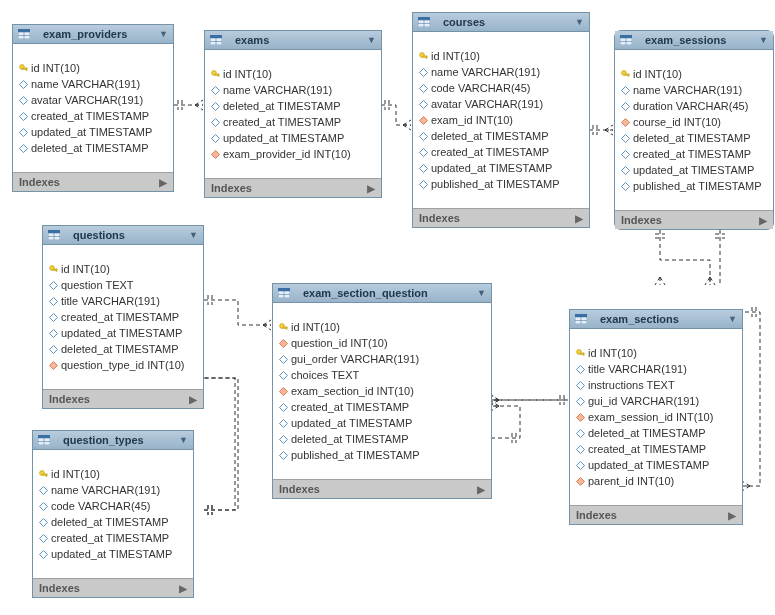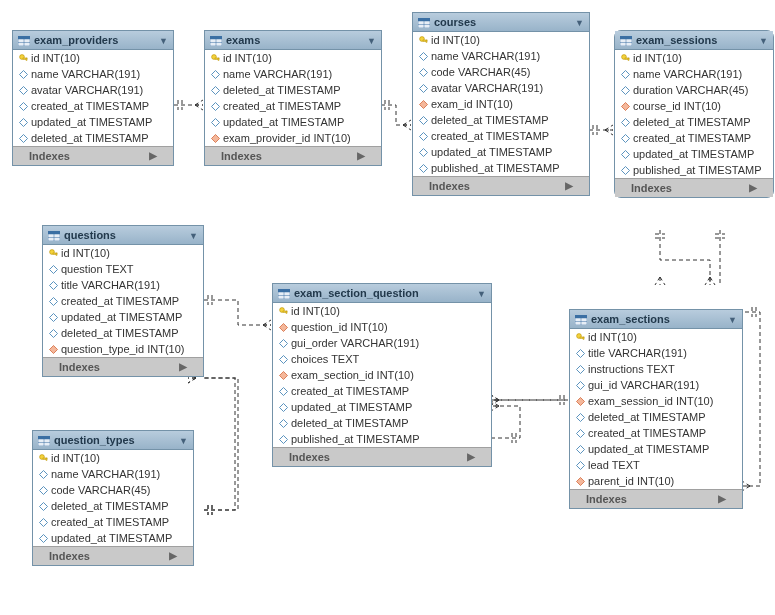--- a/index.html
+++ b/index.html
@@ -30,57 +30,57 @@
     background: #fff;
     box-shadow: 0 0 0 rgba(0,0,0,0);
   }
   .entity .title {
     background: linear-gradient(#b8ccdd, #98b3c9);
     border-bottom: 1px solid #7492a8;
     padding: 3px 5px;
     font-weight: bold;
     color: #22394c;
     display: flex;
-    align-items: flex-end;
-    gap: 4px;
+    align-items: center;
+    gap: 13px;
   }
   .entity .title .tbl-icon {
     width: 12px; height: 10px;
     display: inline-block;
   }
   .entity .title .tbl-icon svg { display:block; }
   .entity .title .expand {
     margin-left: auto;
     font-size: 9px;
     color: #44607a;
   }
   .entity .cols {
-    padding: 0 0;
+    padding: 16px 0;
   }
   .entity .col {
     padding: 2px 6px;
     display: flex;
     align-items: center;
     gap: 4px;
     white-space: nowrap;
   }
   .bullet {
     width: 8px; height: 8px;
     display: inline-block;
     flex-shrink: 0;
   }
   .bullet svg { display:block; }
   .entity .indexes {
     background: #c9c9c9;
     border-top: 1px solid #a0a0a0;
-    padding: 3px 16px;
+    padding: 3px 6px;
     font-weight: bold;
     color: #555;
     display: flex;
-    align-items: flex-start;
+    align-items: center;
   }
   .entity .indexes .arrow {
     margin-left: auto;
     font-size: 10px;
     color: #666;
   }
 </style>
 </head>
 <body>
 <div class="canvas">
@@ -175,21 +175,21 @@
 
   <g stroke="#333" stroke-dasharray="4 3" fill="none">
 
     <path d="M204 510 H238 V378 H204"></path>
     <use href="#one-left" x="208" y="510"></use>
     <use href="#many-right" x="196" y="378" transform="scale(-1 1) translate(-392 0)"></use>
   </g>
 </svg>
 
 <div id="entities-root">
-      <div class="entity" style="left: 12px; top: 30px; width: 160px;">
+      <div class="entity" style="left: 12px; top: 24px; width: 160px;">
         <div class="title">
           <span class="tbl-icon">
             <svg width="12" height="10">
               <rect x="0" y="0" width="12" height="3" fill="#3b6fa3"></rect>
               <rect x="0" y="3" width="12" height="7" fill="#e7eef6" stroke="#3b6fa3" stroke-width="0.5"></rect>
               <line x1="6" y1="3" x2="6" y2="10" stroke="#3b6fa3" stroke-width="0.5"></line>
               <line x1="0" y1="6.5" x2="12" y2="6.5" stroke="#3b6fa3" stroke-width="0.5"></line>
             </svg>
           </span>
           <span>exam_providers</span>
@@ -750,28 +750,20 @@
             <span class="bullet">
               <svg width="9" height="9">
                 <polygon points="4.5,0.5 8.5,4.5 4.5,8.5 0.5,4.5" fill="#fff" stroke="#4a88b8" stroke-width="0.9"></polygon>
               </svg>
             </span>
             <span>updated_at TIMESTAMP</span>
           </div>
           <div class="col">
             <span class="bullet">
               <svg width="9" height="9">
-                <polygon points="4.5,0.5 8.5,4.5 4.5,8.5 0.5,4.5" fill="#fff" stroke="#4a88b8" stroke-width="0.9"></polygon>
-              </svg>
-            </span>
-            <span>lead TEXT</span>
-          </div>
-          <div class="col">
-            <span class="bullet">
-              <svg width="9" height="9">
                 <polygon points="4.5,0.5 8.5,4.5 4.5,8.5 0.5,4.5" fill="#f4b79a" stroke="#d05a2a" stroke-width="0.7"></polygon>
               </svg>
             </span>
             <span>parent_id INT(10)</span>
           </div>
         </div>
         <div class="indexes">
           <span>Indexes</span>
           <span class="arrow">▶</span>
         </div>

